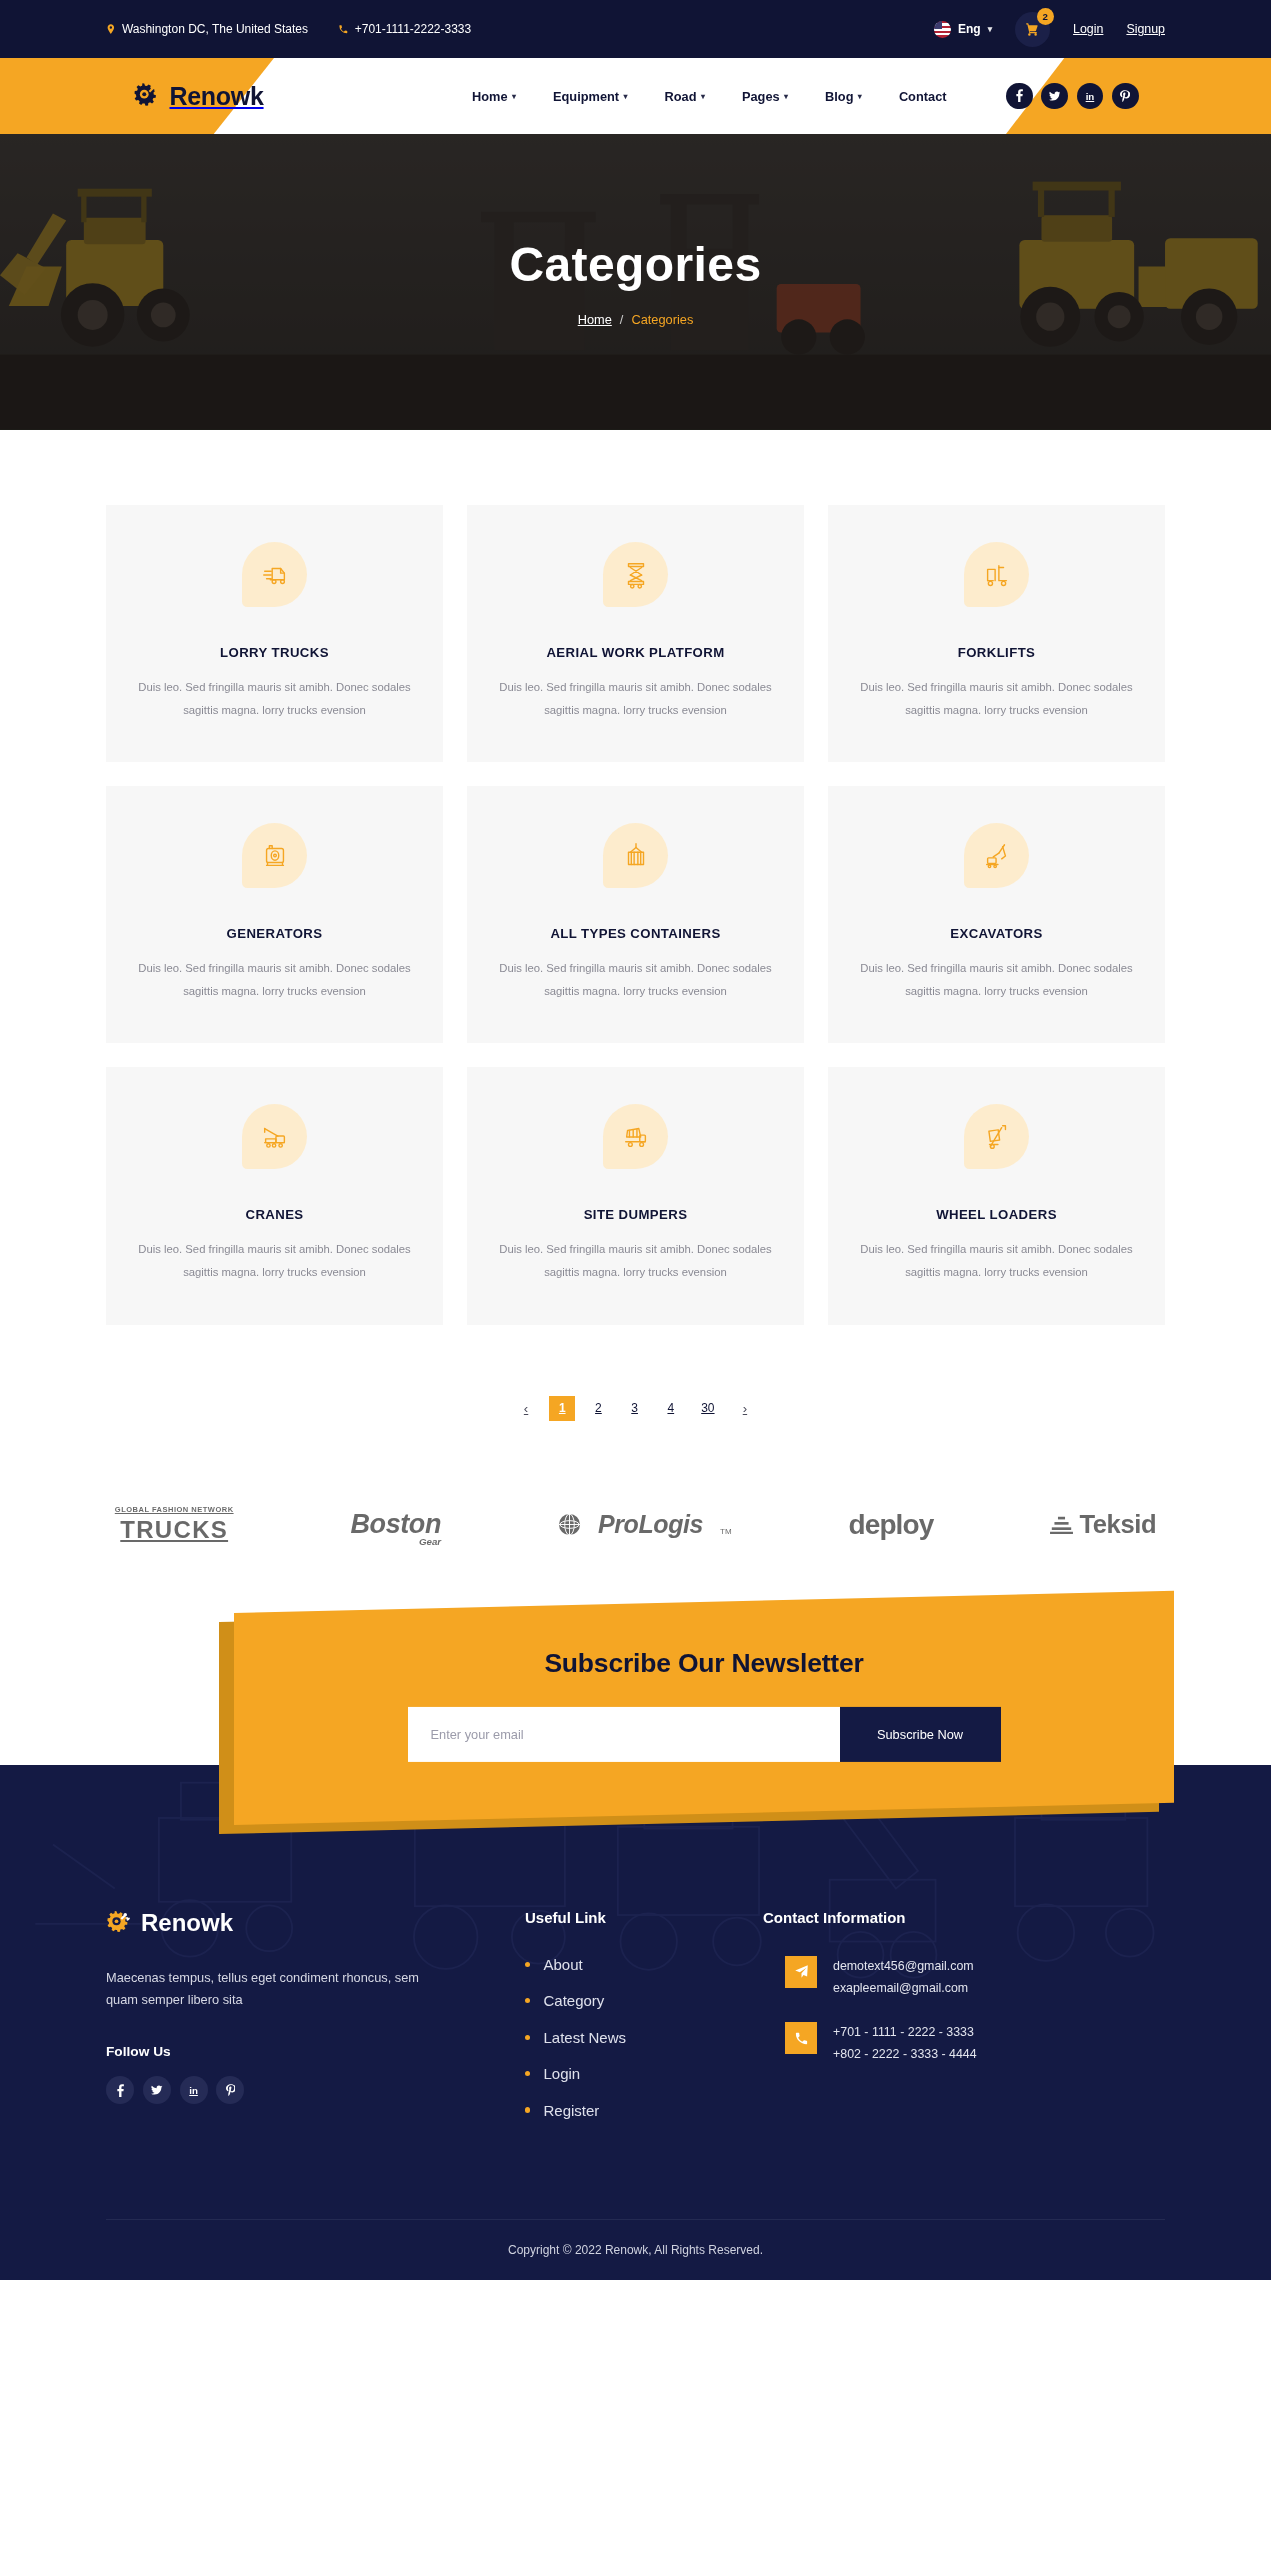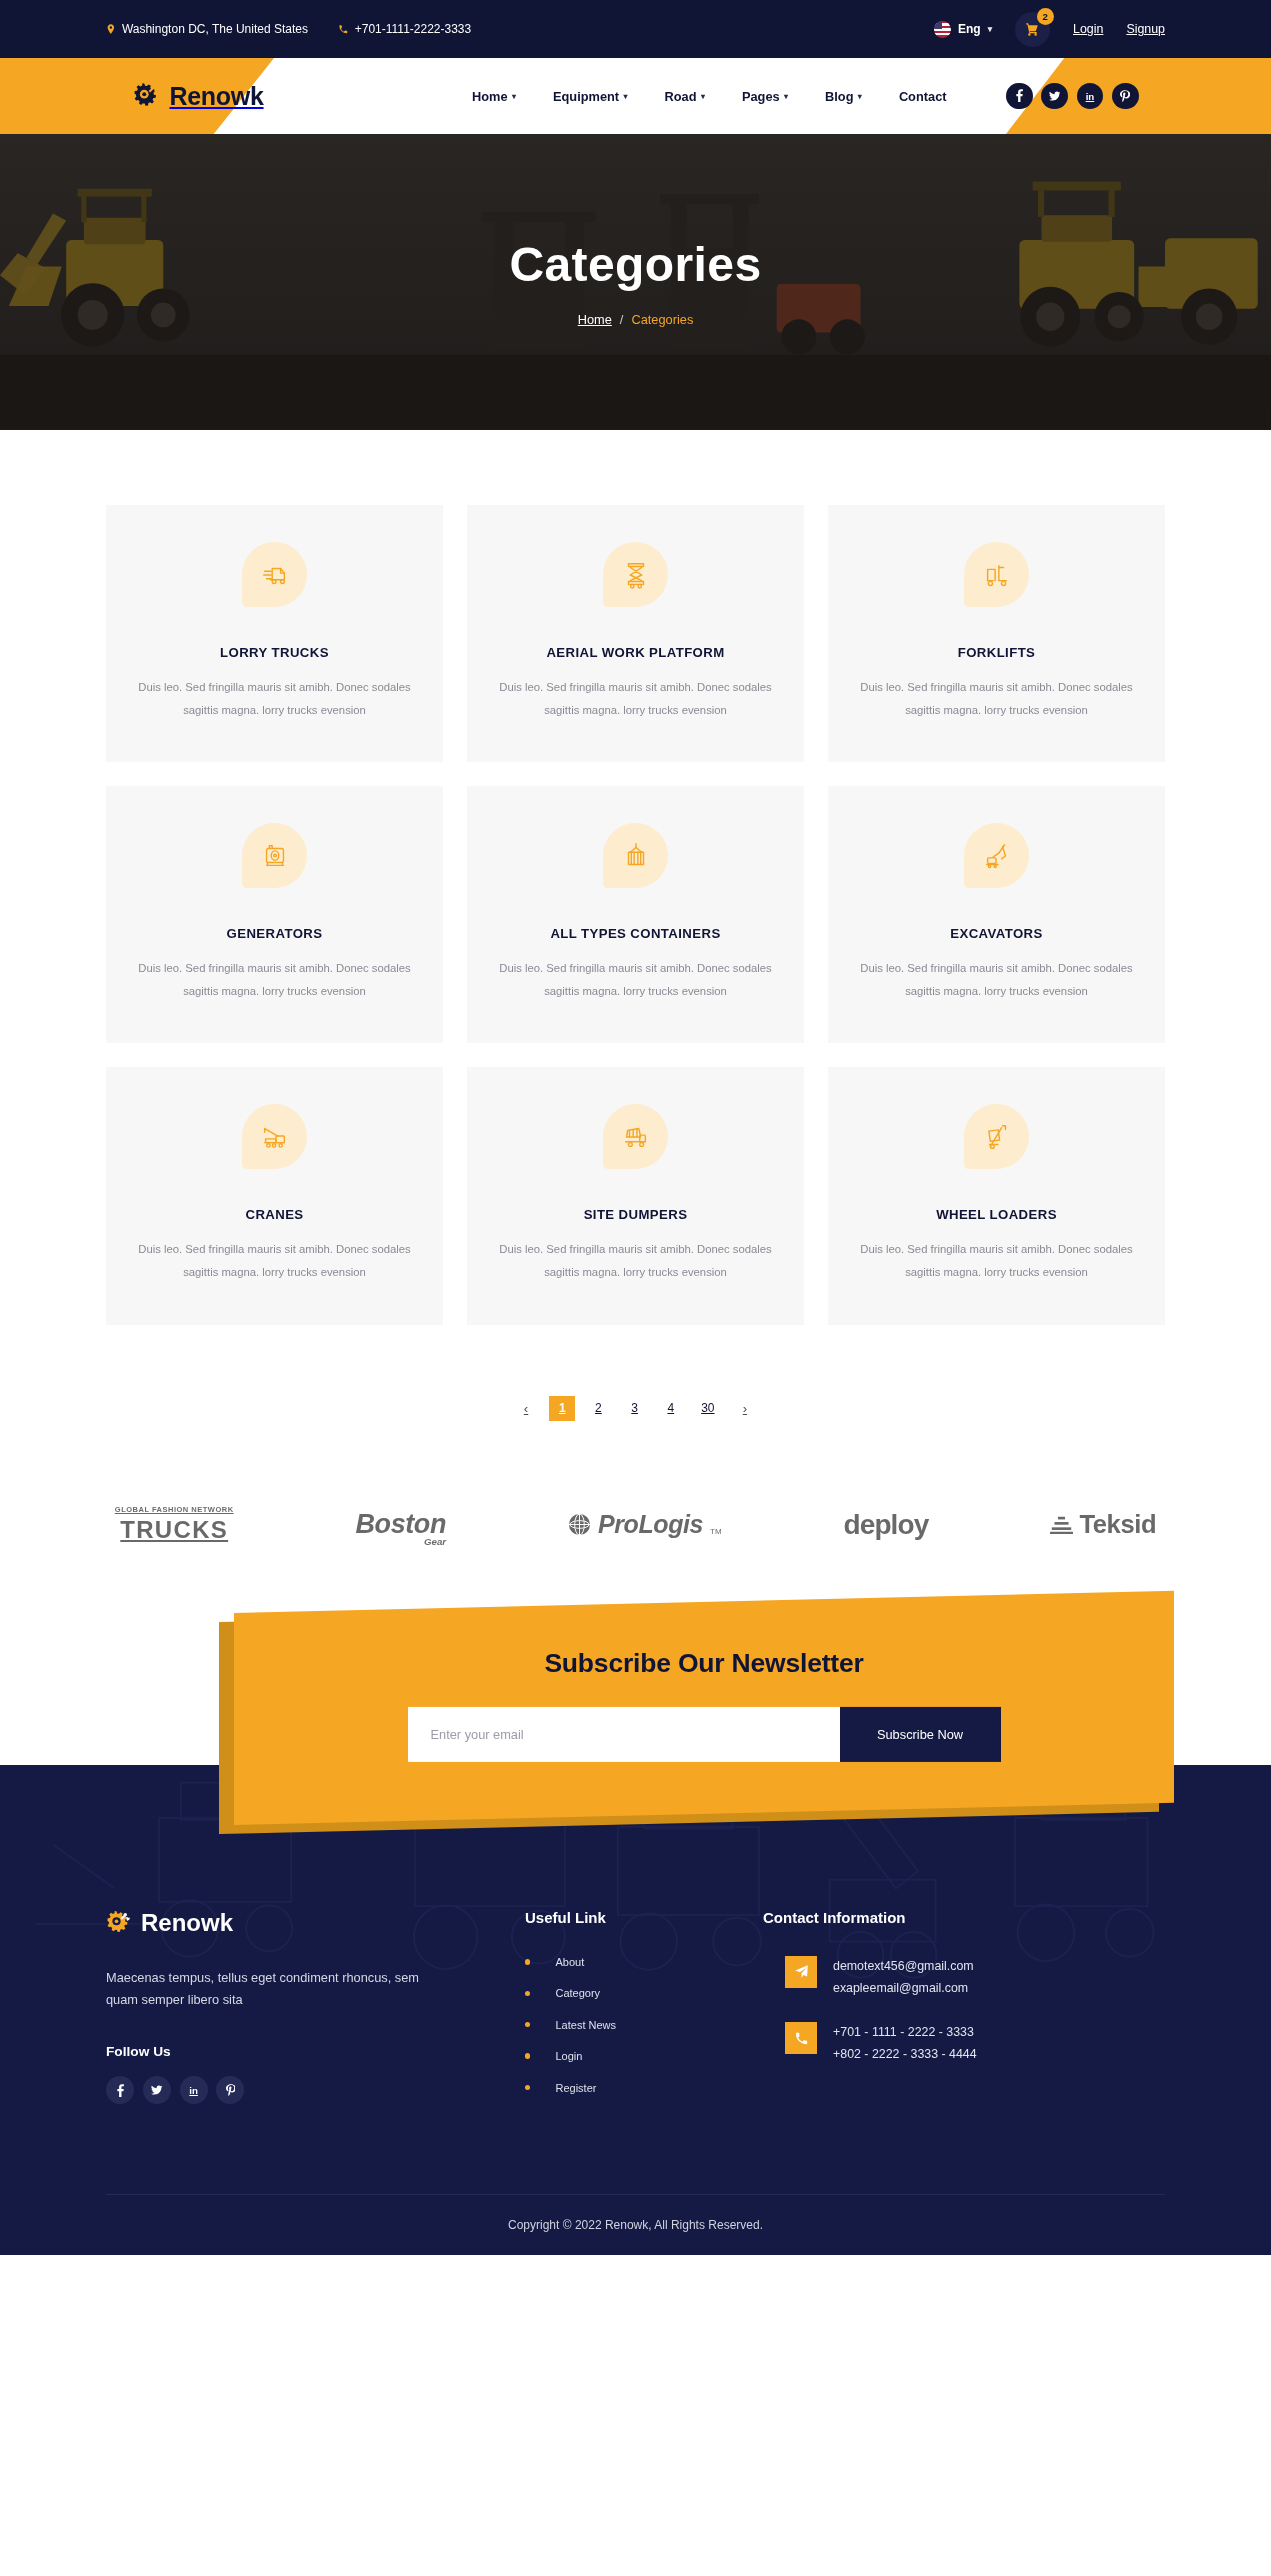--- a/index.html
+++ b/index.html
@@ -122,21 +122,21 @@
     display:flex; align-items:center; justify-content:space-between;
     padding:22px 8.8px 53px;
   }
   .brand { filter:grayscale(1); opacity:.78; }
   .b-renown { text-align:center; color:#3b3f4a;text-decoration:underline; }
   .b-renown .sm { font-size:7.5px; letter-spacing:0.5px; font-weight:600; margin-bottom:1.8px; }
   .b-renown .lg { font-size:24px; font-weight:800; letter-spacing:1.3px; }
   .b-boston { color:#3b3f4a; position:relative; }
   .b-boston .lg { font-size:27px; font-weight:800; font-style:italic; letter-spacing:-0.4px; }
   .b-boston .sm { font-size:9.7px; font-weight:800; font-style:italic; position:absolute; right:0; bottom:-7px; }
-  .b-prologis { display:flex; align-items:center; gap:7px; color:#3b3f4a; }
+  .b-prologis { display:flex; align-items:center; gap:17px; color:#3b3f4a; }
   .b-prologis .lg { font-size:25px; font-weight:800; font-style:italic; letter-spacing:-0.4px; }
   .b-prologis .tm { font-size:8px; align-self:flex-end; padding-bottom:3.5px; }
   .b-deploy { font-size:28px; font-weight:800; color:#3b3f4a; letter-spacing:-0.9px; }
   .b-teksid { display:flex; align-items:center; gap:6.2px; color:#3b3f4a; }
   .b-teksid .lg { font-size:25.6px; font-weight:800; letter-spacing:-0.4px; }
 
   
   .footzone { position:relative; }
   .foot-bg {
     position:absolute; left:0; right:0; top:168px; bottom:0; background:#141a44; overflow:hidden;
@@ -175,21 +175,21 @@
   .fh { font-size:15px; font-weight:800; color:#fff; margin-bottom:30px; }
   .follow-h { font-size:13.7px; font-weight:700; color:#fff; margin:32px 0 17.7px; }
   .fsoc-row { display:flex; gap:8.8px; }
   .fsoc {
     width:28px; height:28px; border-radius:50%; background:#252b56; color:#fff;
     display:flex; align-items:center; justify-content:center; font-size:11.5px;
   }
   .flinks { list-style:none; }
   .flinks li { display:flex; align-items:center; gap:13.2px; margin-bottom:19.4px; }
   .flinks .dot { width:5.3px; height:5.3px; border-radius:50%; background:#f5a623; flex:0 0 auto; }
-  .flinks a { color:#dfe1ec; font-size:11px; text-decoration:none;margin-left:12px; }
+  .flinks a { color:#dfe1ec; font-size:15px; text-decoration:none; }
   .cinfo { display:flex; flex-direction:column; gap:23px; }
   .crow { display:flex; align-items:flex-start; gap:16px;padding-left:22px; }
   .cicon {
     width:32px; height:32px; background:#f5a623; color:#fff; flex:0 0 auto;
     display:flex; align-items:center; justify-content:center;
   }
   .ctext { font-size:12.4px; line-height:1.75; color:#e3e5ee; }
 
   .copy {
     position:relative; margin-top:81px; border-top:0.9px solid #242a52;

